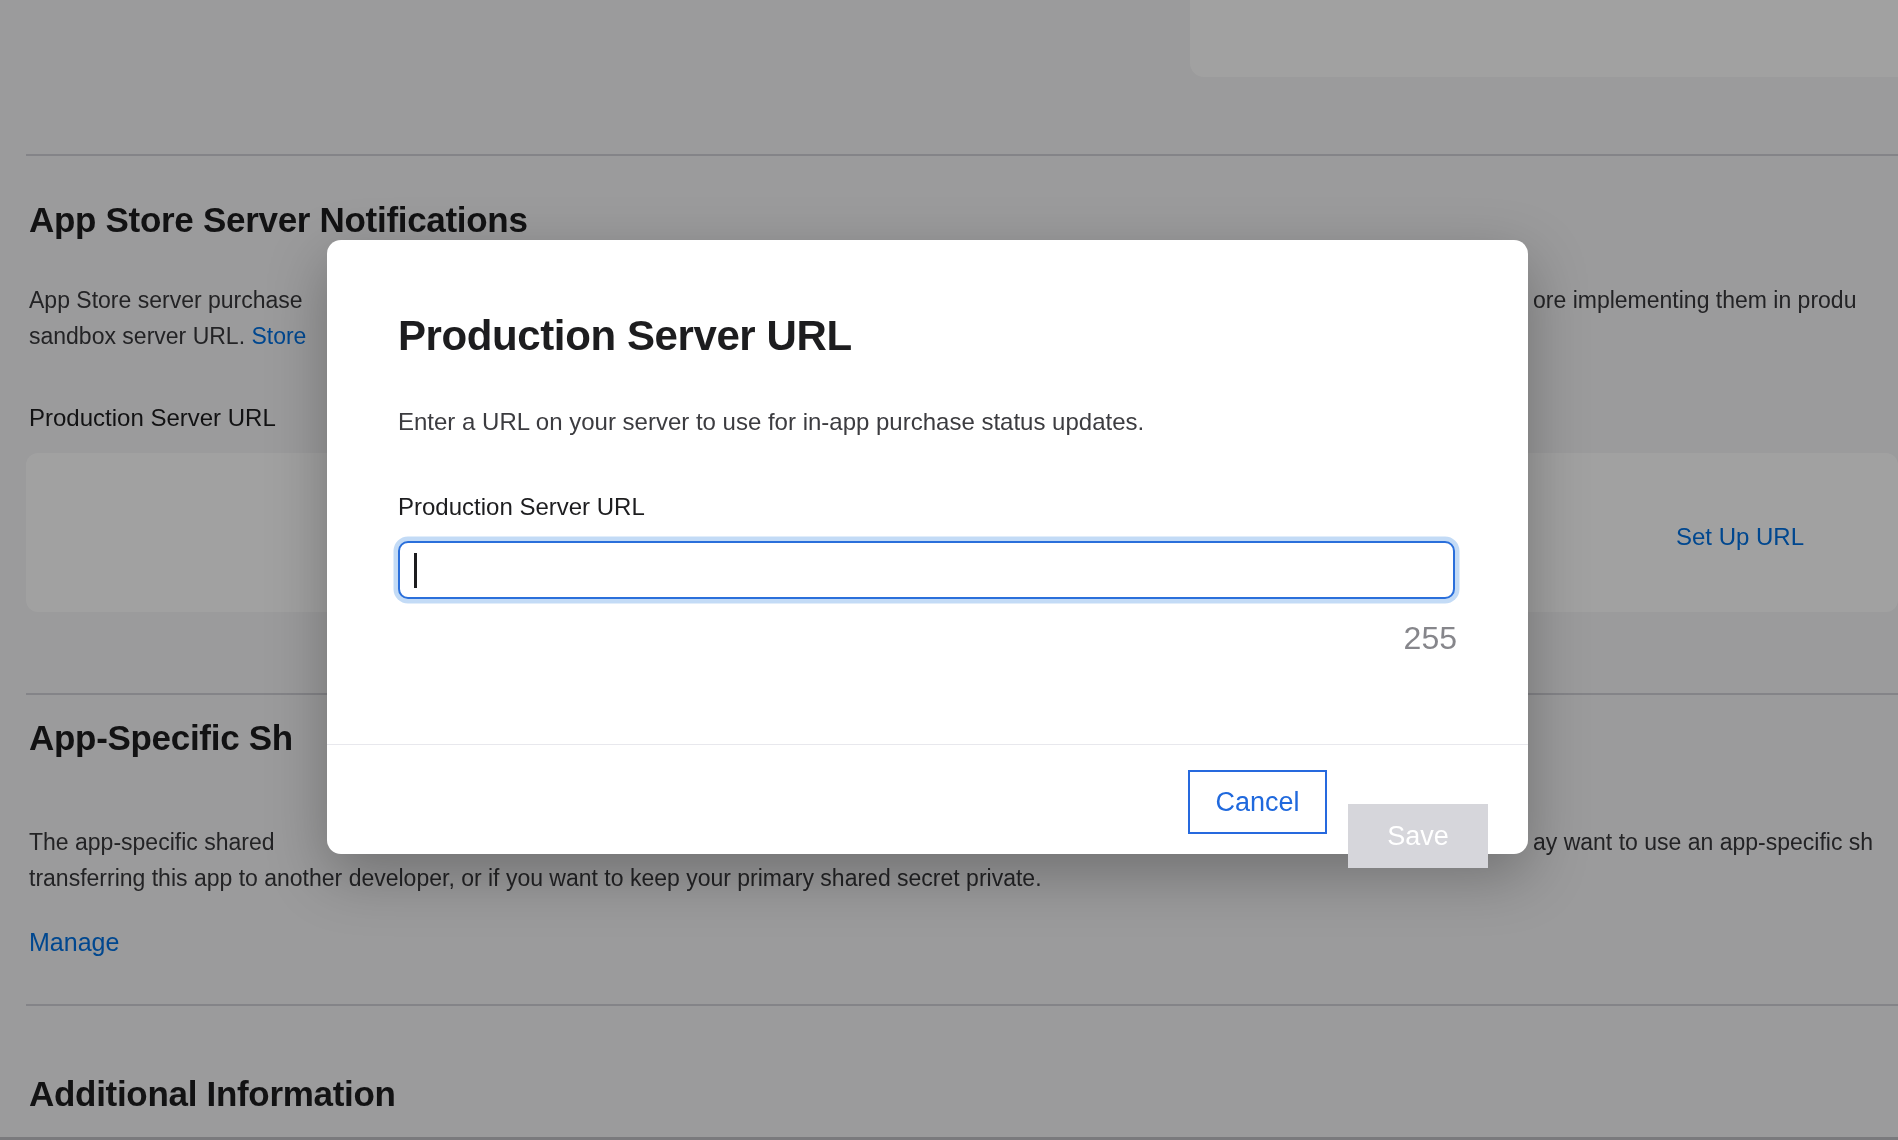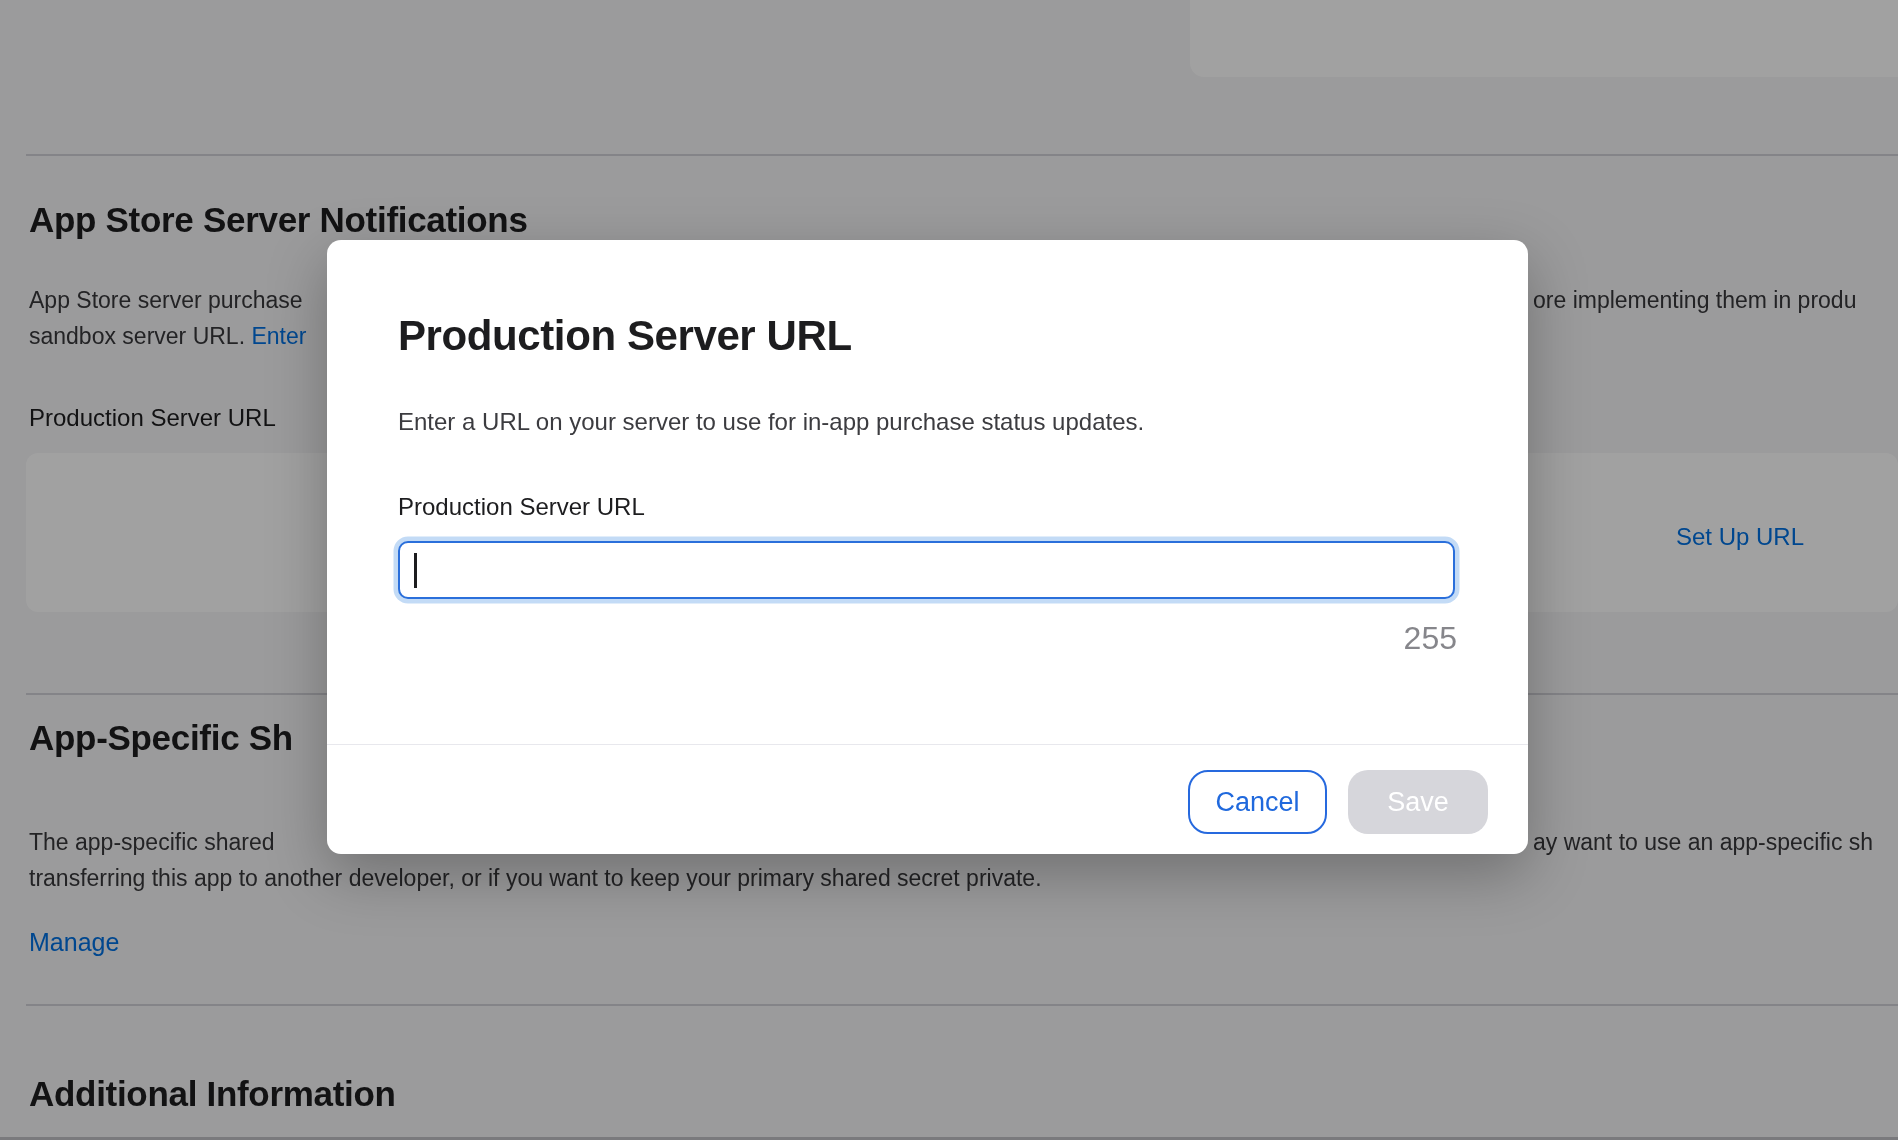--- a/index.html
+++ b/index.html
@@ -39,36 +39,36 @@
   .m-desc{position:absolute;left:71px;top:168px;margin:0;color:#3c3c40;font-size:24px;white-space:nowrap;}
   .m-label{position:absolute;left:71px;top:253px;color:#1d1d1f;font-size:24px;white-space:nowrap;}
   .m-input{position:absolute;left:71px;top:301px;width:1057px;height:58px;border:2.5px solid #2a6fdb;
            border-radius:10px;box-shadow:0 0 0 4.5px #c3dbf6;background:#fff;font-size:24px;color:#1d1d1f;
            padding:0 16px;outline:none;}
   .caret{position:absolute;left:87px;top:313px;width:3px;height:35px;background:#1d1d1f;
          animation:blink 1.1s step-end infinite;}
   @keyframes blink{0%,49%{opacity:1;}50%,100%{opacity:0;}}
   .m-counter{position:absolute;right:71px;top:380px;color:#86868b;font-size:32px;}
   .m-footer-divider{position:absolute;left:0;right:0;top:504px;height:1px;background:#e8e8ed;}
-  .btn{position:absolute;top:530px;height:64px;border-radius:20px;font-size:27px;cursor:pointer;}
+  .btn{position:absolute;top:530px;height:64px;border-radius:0;font-size:27px;cursor:pointer;}
   .btn-cancel{left:861px;width:139px;background:#ffffff;border:2px solid #2669de;color:#2069dd;}
-  .btn-save{left:1021px;width:140px;background:#d6d6db;border:none;color:#ffffff;font-weight:500;}
+  .btn-save{left:1021px;width:140px;background:#d6d6db;border:none;color:#ffffff;font-weight:500;margin-top:34px;}
 </style>
 </head>
 <body>
 
 <div class="screen">
 
   <div class="abs top-panel"></div>
   <div class="abs divider d1"></div>
 
   <div class="abs h2 h-asn">App Store Server Notifications</div>
   <div class="abs para p-asn-l1l">App Store server purchase</div>
   <div class="abs para p-asn-l1r">ore implementing them in produ</div>
-  <div class="abs para p-asn-l2"><span>sandbox server URL. </span><a class="link">Enter</a></div>
+  <div class="abs para p-asn-l2"><span>sandbox server URL. </span><a class="link">Store</a></div>
 
   <div class="abs bg-label">Production Server URL</div>
   <div class="abs row-box"></div>
   <a class="abs link setup-link">Set Up URL</a>
 
   <div class="abs divider d2"></div>
 
   <div class="abs h2 h-ss">App-Specific Sh</div>
   <div class="abs para p-ss-l1l">The app-specific shared </div>
   <div class="abs para p-ss-l1r">ay want to use an app-specific sh</div>

